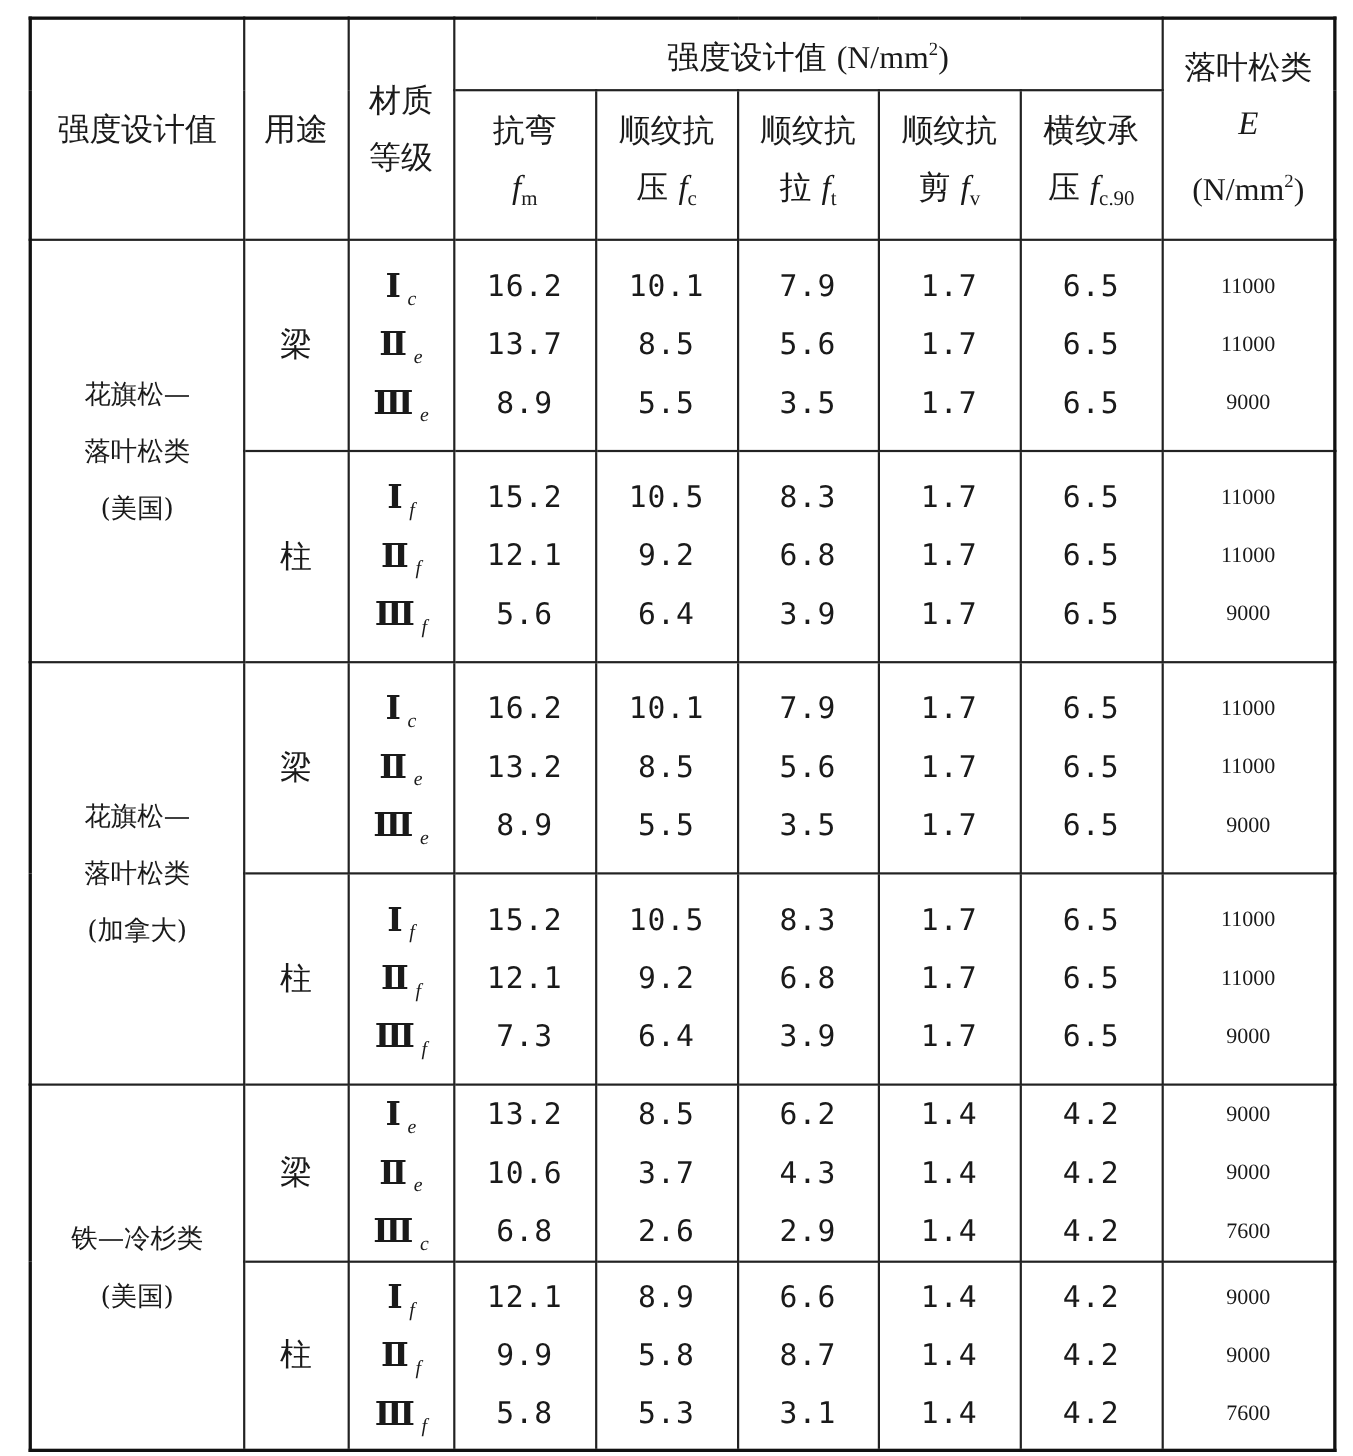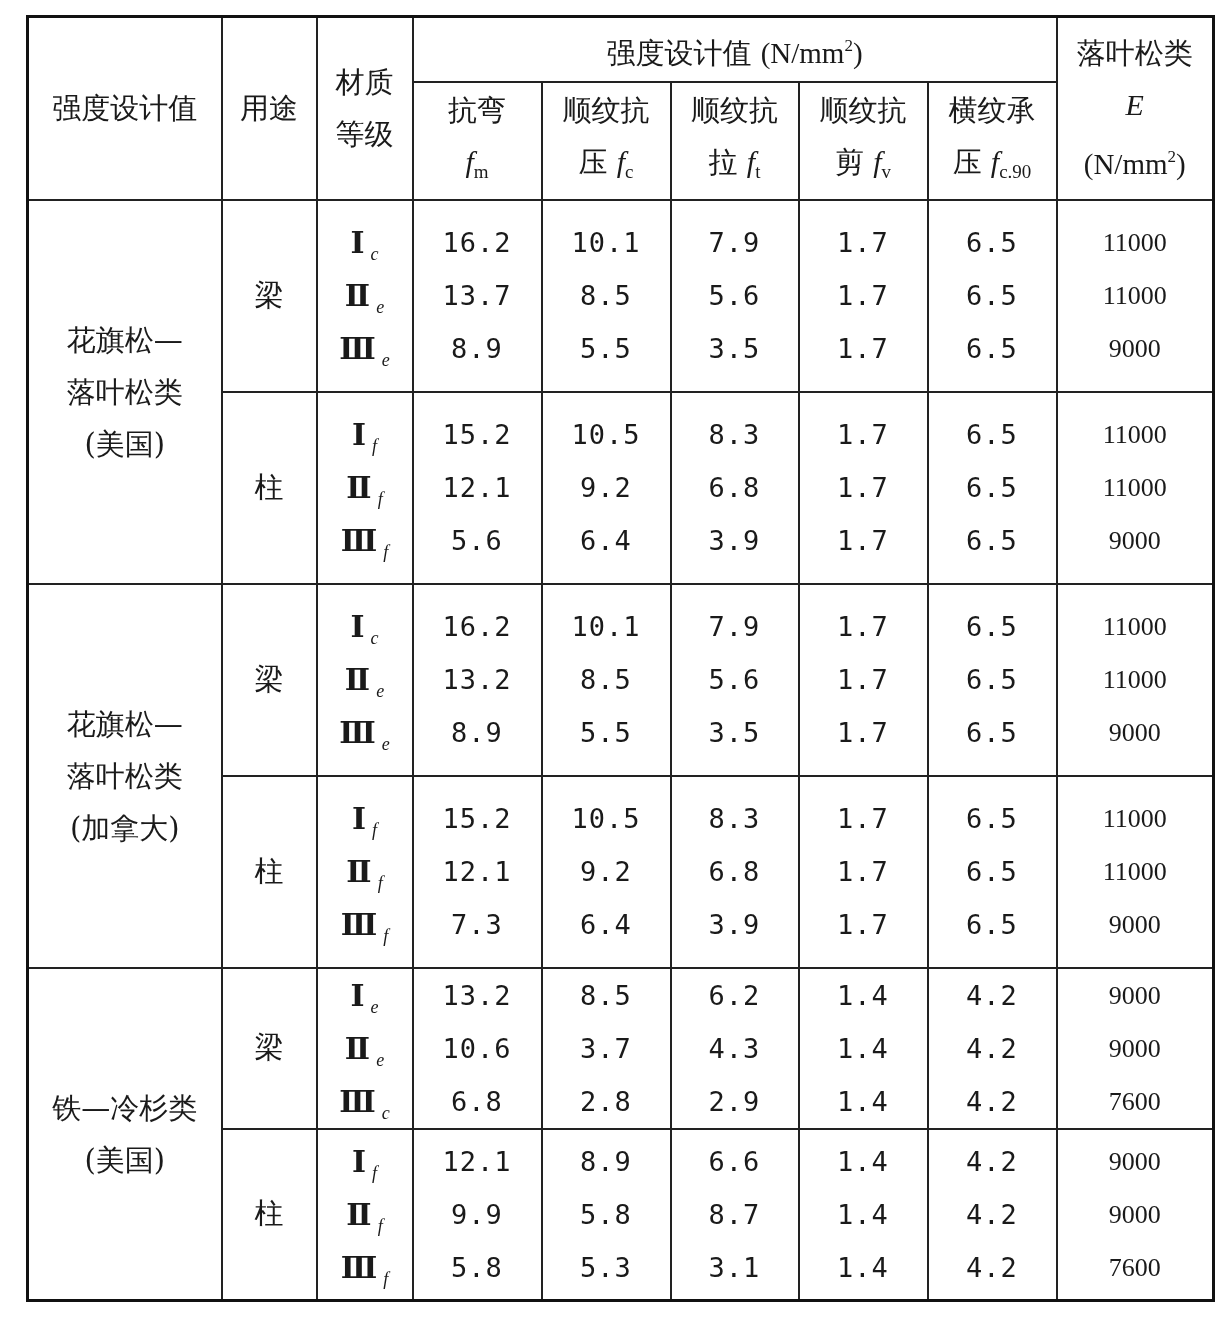--- a/index.html
+++ b/index.html
@@ -14,22 +14,22 @@
   .sym{font-family:"Liberation Serif","DejaVu Serif",serif;font-style:italic;font-size:30px;}
   .sub{font-family:"Liberation Serif","DejaVu Serif",serif;font-style:normal;font-size:19px;vertical-align:-6px;}
   .unit{font-family:"Liberation Serif","DejaVu Serif",serif;font-size:29px;}
   .unit sup{font-size:17px;vertical-align:12px;}
   .cellstack{display:flex;flex-direction:column;justify-content:center;}
   .cellstack span{display:block;height:53px;line-height:53px;font-size:27px;
        font-family:"DejaVu Sans Mono","Liberation Mono",monospace;letter-spacing:1px;}
   .grade span{font-family:"Liberation Serif","DejaVu Serif",serif;font-size:30px;letter-spacing:0;}
   .grade .g{font-weight:bold;}
   .grade .gs{font-size:18px;vertical-align:-7px;margin-left:6px;font-weight:normal;}
-  .mod span{font-family:"Liberation Serif","DejaVu Serif",serif;font-size:26px;letter-spacing:0;}
-  .species{font-size:29px;line-height:52px;}
+  .mod span{font-family:"Liberation Serif","DejaVu Serif",serif;font-size:20px;letter-spacing:0;}
+  .species{font-size:24px;line-height:52px;}
   .species span{display:block;}
   .use{font-size:29px;}
 </style>
 </head>
 <body>
 
 <table class="grid">
   <colgroup>
     <col style="width:194px">
       <col style="width:95px">
@@ -56,21 +56,21 @@
       <th colspan="5" class="hdr">
         <span>强度设计值</span>
         <span class="unit"><span>(N/mm</span><sup>2</sup><span>)</span></span>
       </th>
       <th rowspan="2" class="hdr">
         <span class="l">落叶松类</span>
         <span class="l sym">E</span>
         <span class="l unit"><span>(N/mm</span><sup>2</sup><span>)</span></span>
       </th>
     </tr>
-    <tr style="height:118px" id="subheader-row">
+    <tr style="height:136px" id="subheader-row">
         <th class="hdr">
           <span class="l">抗弯</span>
           <span class="l"><span></span><span class="sym">f</span><span class="sub">m</span></span>
         </th>
         <th class="hdr">
           <span class="l">顺纹抗</span>
           <span class="l"><span>压 </span><span class="sym">f</span><span class="sub">c</span></span>
         </th>
         <th class="hdr">
           <span class="l">顺纹抗</span>
@@ -322,21 +322,21 @@
           <div class="cellstack">
             <span>13.2</span>
             <span>10.6</span>
             <span>6.8</span>
           </div>
         </td>
         <td>
           <div class="cellstack">
             <span>8.5</span>
             <span>3.7</span>
-            <span>2.8</span>
+            <span>2.6</span>
           </div>
         </td>
         <td>
           <div class="cellstack">
             <span>6.2</span>
             <span>4.3</span>
             <span>2.9</span>
           </div>
         </td>
         <td>

